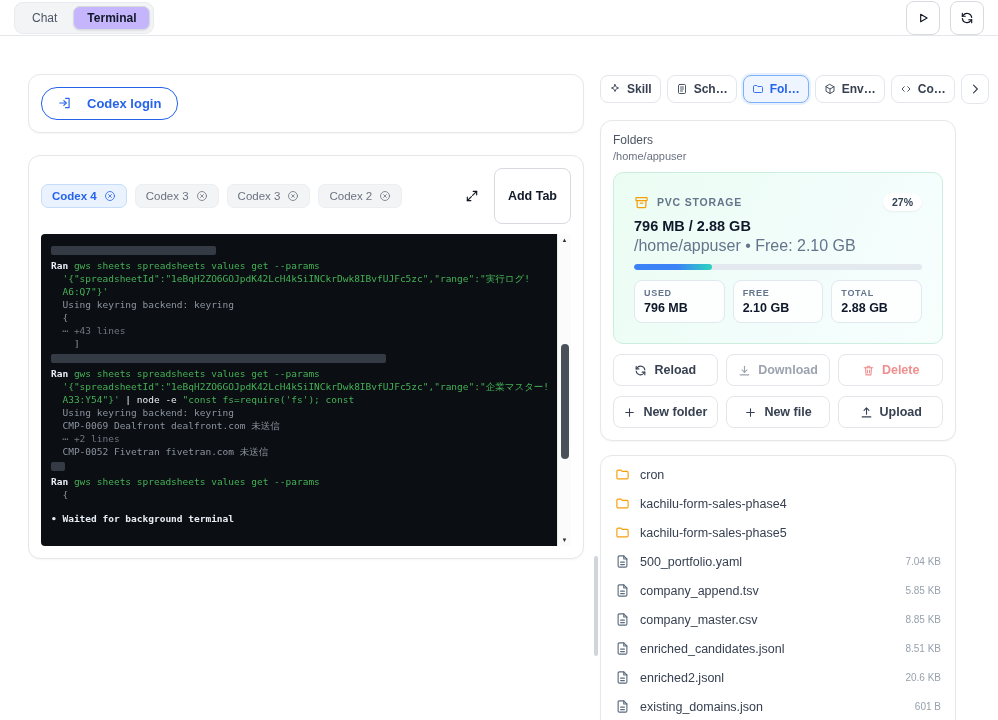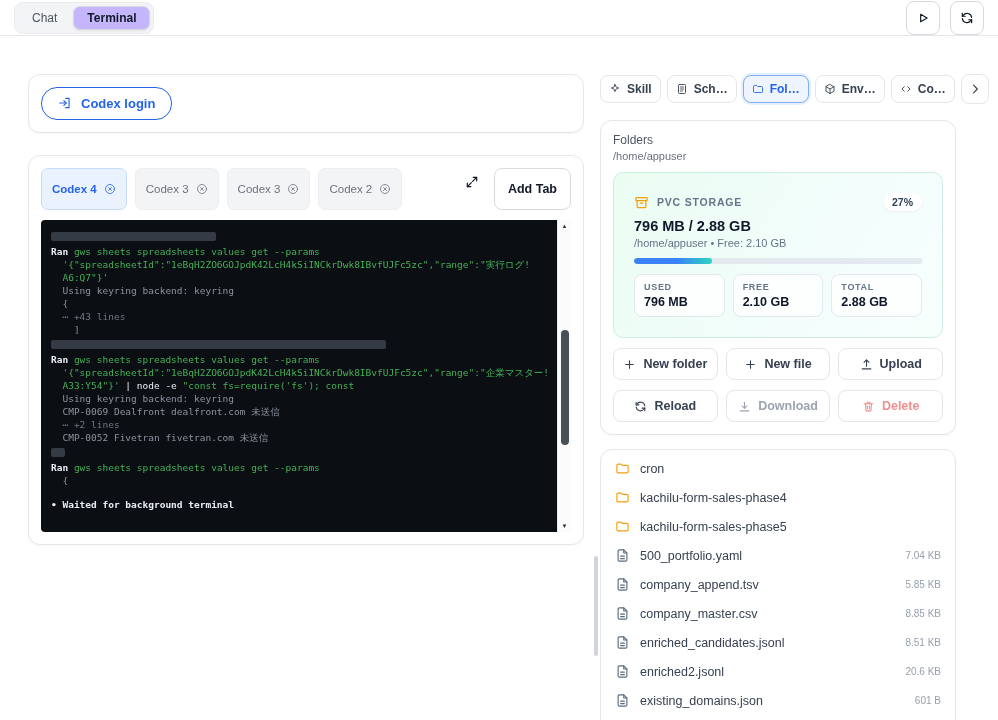--- a/index.html
+++ b/index.html
@@ -22,30 +22,30 @@
   .iconbtn.plain{border:none;width:28px;height:28px;}
   
   .icn{display:inline-flex;}
   .icn svg{display:block;width:14px;height:14px;fill:none;stroke:currentColor;
     stroke-width:2;stroke-linecap:round;stroke-linejoin:round;}
   
   .left-col{position:absolute;left:28px;top:74px;width:556px;}
   .card{background:#fff;border:1px solid #e5e7eb;border-radius:12px;box-sizing:border-box;
     box-shadow:0 1px 2px rgba(16,24,40,.04);}
   .login-card{padding:12px;}
-  .login-btn{display:inline-flex;align-items:flex-start;gap:9px;padding:8px 16px;border:1px solid #2563eb;
+  .login-btn{display:inline-flex;align-items:flex-start;gap:15px;padding:8px 16px;border:1px solid #2563eb;
     border-radius:16px;background:#fff;color:#2563eb;font-size:13px;font-weight:bold;cursor:pointer;}
   .term-card{margin-top:22px;padding:12px;}
-  .term-tabs-row{display:flex;gap:8px;}
+  .term-tabs-row{display:flex;align-items:center;gap:8px;}
   .term-tabs{display:flex;gap:8px;flex:1;}
   .ttab{display:inline-flex;align-items:center;gap:7px;padding:5px 10px;border-radius:7px;
     background:#f3f4f6;border:1px solid #eceef1;color:#6b7280;font-size:11.5px;cursor:pointer;}
   .ttab.active{background:#eaf2fe;border-color:#c6dcfb;color:#2563eb;font-weight:bold;}
   .ttab .icn svg{width:12px;height:12px;stroke-width:1.6;}
-  .addtab-btn{padding:13px 13px;border:1px solid #d7dbe0;border-radius:8px;background:#fff;
+  .addtab-btn{padding:20px 13px;border:1px solid #d7dbe0;border-radius:8px;background:#fff;
     font-size:12.5px;font-weight:bold;color:#111827;cursor:pointer;}
   .term-wrap{margin-top:10px;display:flex;border-radius:4px;overflow:hidden;}
   .terminal{flex:1;background:#0b0e13;padding:8px 10px;font-family:"DejaVu Sans Mono",monospace;
     font-size:9.5px;line-height:13px;height:312px;overflow:hidden;box-sizing:border-box;}
   .t-line{white-space:pre;height:13px;overflow:hidden;}
   .t-bar{height:9px;background:#343b44;border-radius:2px;margin:4px 0;}
   .t-blank{height:11px;}
   .t-w{color:#e8eef5;font-weight:bold;}
   .t-wt{color:#e8eef5;}
   .t-g{color:#45b156;}
@@ -71,21 +71,21 @@
   .folders-path{font-size:11px;color:#6b7280;margin-top:3px;}
   .pvc{margin-top:10px;border:1px solid #cdeede;border-radius:10px;padding:20px;
     background:linear-gradient(120deg,#ebfdf3,#f2fdfb 60%,#f7fffd);}
   .pvc-head{display:flex;align-items:center;gap:8px;}
   .pvc-head .icn{color:#f59e0b;}
   .pvc-head .icn svg{width:15px;height:15px;}
   .pvc-title{font-size:10.5px;font-weight:bold;letter-spacing:.8px;color:#64748b;flex:1;}
   .pvc-badge{background:#fff;border-radius:999px;padding:3px 9px;font-size:10.5px;font-weight:bold;
     color:#334155;box-shadow:0 1px 2px rgba(0,0,0,.06);}
   .pvc-usage{margin-top:7px;font-size:14.5px;font-weight:bold;color:#0f172a;}
-  .pvc-sub{margin-top:3px;font-size:11px;color:#64748b;}
+  .pvc-sub{margin-top:3px;font-size:16px;color:#64748b;}
   .pvc-bar{margin-top:9px;height:6px;border-radius:3px;background:#e3e9ef;overflow:hidden;}
   .pvc-fill{height:100%;border-radius:3px;background:linear-gradient(90deg,#3b82f6 55%,#2dd4bf);}
   .pvc-stats{margin-top:10px;display:flex;gap:8px;}
   .stat{flex:1;background:rgba(255,255,255,.8);border:1px solid #e2e8f0;border-radius:8px;padding:7px 9px;}
   .stat-l{font-size:9px;font-weight:bold;letter-spacing:.7px;color:#64748b;}
   .stat-v{margin-top:3px;font-size:12.5px;font-weight:bold;color:#0f172a;}
   .actions{display:flex;gap:8px;margin-top:10px;}
   .abtn{flex:1;display:flex;align-items:center;justify-content:center;gap:7px;padding:8px 0;
     border:1px solid #e3e6ea;border-radius:8px;background:#fff;color:#374151;font-size:12.5px;
     font-weight:bold;cursor:pointer;}
@@ -318,48 +318,20 @@
             <div class="stat-l">FREE</div>
             <div class="stat-v">2.10 GB</div>
           </div>
           <div class="stat">
             <div class="stat-l">TOTAL</div>
             <div class="stat-v">2.88 GB</div>
           </div>
         </div>
     </div>
 
-    <div class="actions" id="actions1">
-        <button class="abtn">
-          <span class="icn">
-            <svg viewBox="0 0 24 24">
-              <path d="M12 5v14M5 12h14"></path>
-            </svg>
-          </span>
-          <span>New folder</span>
-        </button>
-        <button class="abtn">
-          <span class="icn">
-            <svg viewBox="0 0 24 24">
-              <path d="M12 5v14M5 12h14"></path>
-            </svg>
-          </span>
-          <span>New file</span>
-        </button>
-        <button class="abtn">
-          <span class="icn">
-            <svg viewBox="0 0 24 24">
-              <path d="M12 15V4"></path>
-              <path d="M7.5 8L12 3.5 16.5 8"></path>
-              <path d="M4 20h16"></path>
-            </svg>
-          </span>
-          <span>Upload</span>
-        </button>
-      </div>
     <div class="actions" id="actions2">
         <button class="abtn">
           <span class="icn">
             <svg viewBox="0 0 24 24">
               <path d="M20 11a8 8 0 0 0-14.5-3.5L4 9"></path>
               <path d="M4 4v5h5"></path>
               <path d="M4 13a8 8 0 0 0 14.5 3.5L20 15"></path>
               <path d="M20 20v-5h-5"></path>
             </svg>
           </span>
@@ -380,20 +352,48 @@
             <svg viewBox="0 0 24 24">
               <path d="M4 7h16"></path>
               <path d="M9.5 7V5a1 1 0 0 1 1-1h3a1 1 0 0 1 1 1v2"></path>
               <path d="M6.5 7l1 13h9l1-13"></path>
               <path d="M10 11v5M14 11v5"></path>
             </svg>
           </span>
           <span>Delete</span>
         </button>
       </div>
+    <div class="actions" id="actions1">
+        <button class="abtn">
+          <span class="icn">
+            <svg viewBox="0 0 24 24">
+              <path d="M12 5v14M5 12h14"></path>
+            </svg>
+          </span>
+          <span>New folder</span>
+        </button>
+        <button class="abtn">
+          <span class="icn">
+            <svg viewBox="0 0 24 24">
+              <path d="M12 5v14M5 12h14"></path>
+            </svg>
+          </span>
+          <span>New file</span>
+        </button>
+        <button class="abtn">
+          <span class="icn">
+            <svg viewBox="0 0 24 24">
+              <path d="M12 15V4"></path>
+              <path d="M7.5 8L12 3.5 16.5 8"></path>
+              <path d="M4 20h16"></path>
+            </svg>
+          </span>
+          <span>Upload</span>
+        </button>
+      </div>
   </div>
 
   <div class="card files-card" id="file-list">
       <div class="file-row">
         <span class="icn icn-folder">
           <svg viewBox="0 0 24 24">
             <path d="M3 7a2 2 0 0 1 2-2h4.6l2 2H19a2 2 0 0 1 2 2v8a2 2 0 0 1-2 2H5a2 2 0 0 1-2-2z"></path>
           </svg>
         </span>
         <span class="name">cron</span>

